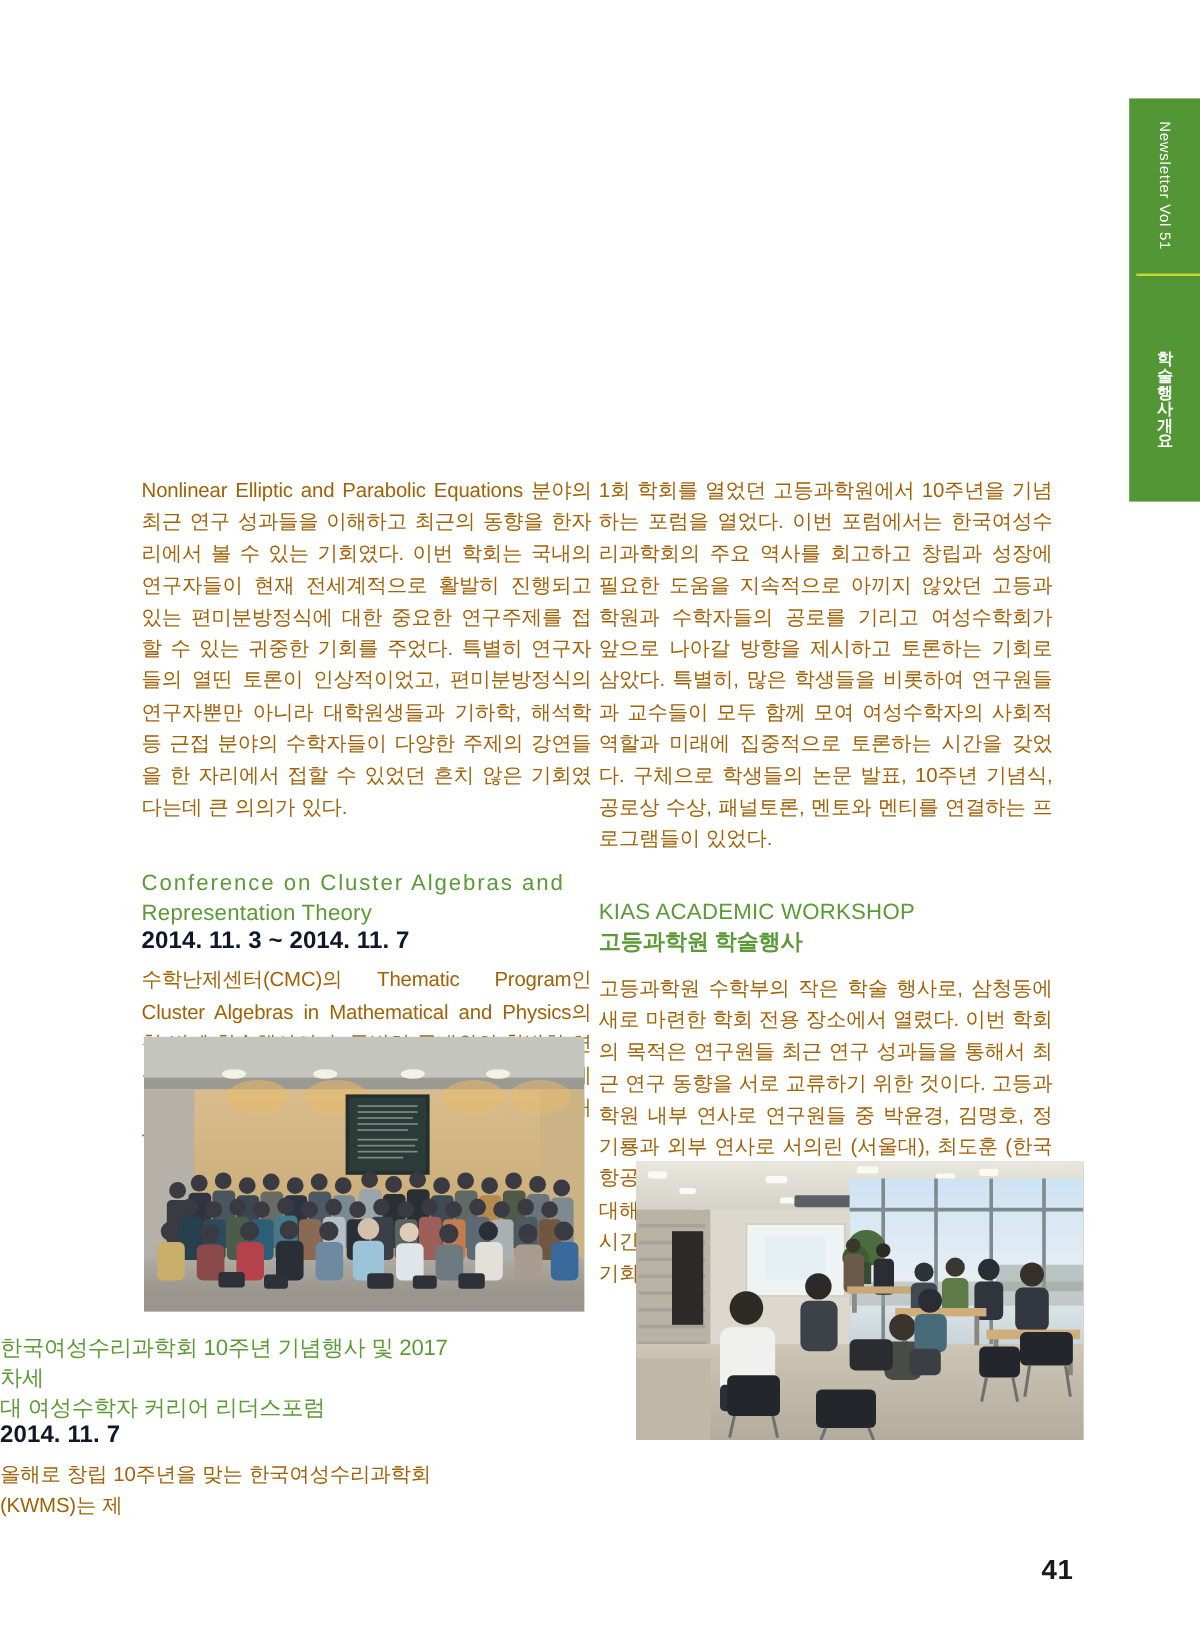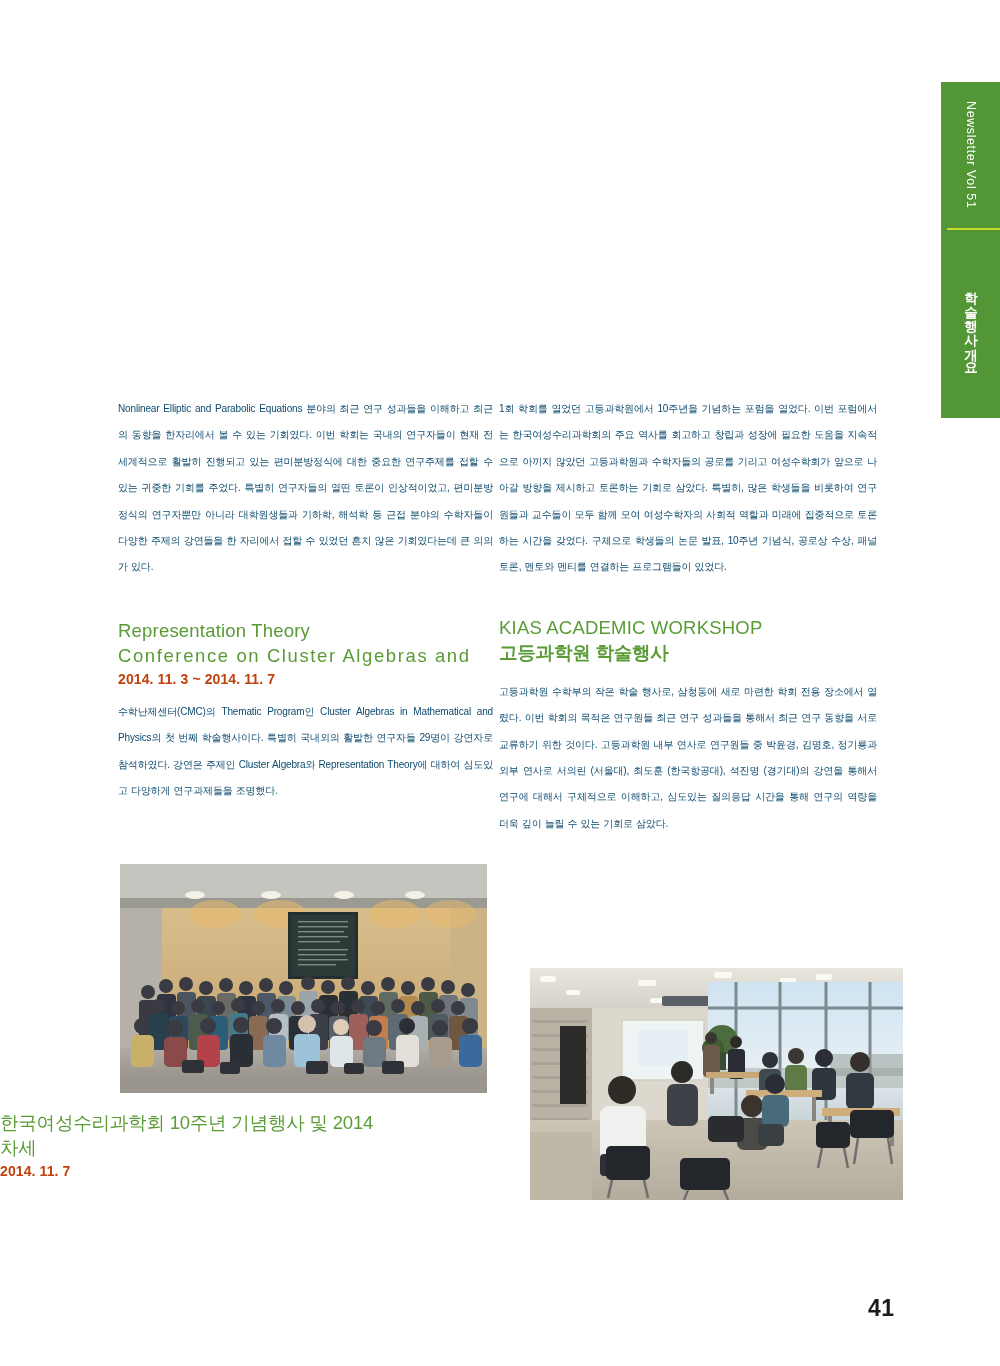--- a/index.html
+++ b/index.html
@@ -58,45 +58,45 @@
   .column {
     position: absolute;
     top: 396px;
     width: 375px;
   }
   #left-column  { left: 118px; }
   #right-column { left: 499px; width: 378px; }
 
   p.body-text {
     margin: 0 0 0 0;
-    font-size: 10px;
+    font-size: 17px;
     line-height: 26.4px;
     text-align: justify;
     text-justify: inter-word;
-    color: #0c4a6e;
+    color: #a16207;
     letter-spacing: -0.15px;
     word-spacing: 0.5px;
   }
 
   h2.section-heading {
     margin: 0;
     font-size: 18.5px;
     line-height: 25px;
     font-weight: normal;
     color: #5a9b36;
     letter-spacing: 0.2px;
   }
   h2.section-heading.spaced { letter-spacing: 1.6px; }
   h2.section-heading.kr { letter-spacing: -0.2px; }
 
   .heading-date {
-    font-size: 14px;
+    font-size: 20px;
     line-height: 22px;
     font-weight: bold;
-    color: #c2410c;
+    color: #0f172a;
     letter-spacing: 0.1px;
   }
 
   .gap-before-heading { height: 37px; }
   .gap-after-date     { height: 9px; }
 
   
   .figure {
     position: absolute;
     overflow: hidden;
@@ -139,22 +139,22 @@
     <span class="vtext" id="tab-label-section">학술행사개요</span>
   </div>
 </div>
 
 <div class="column" id="left-column">
 
   <p class="body-text">Nonlinear Elliptic and Parabolic Equations 분야의 최근 연구 성과들을 이해하고 최근의 동향을 한자리에서 볼 수 있는 기회였다. 이번 학회는 국내의 연구자들이 현재 전세계적으로 활발히 진행되고 있는 편미분방정식에 대한 중요한 연구주제를 접할 수 있는 귀중한 기회를 주었다. 특별히 연구자들의 열띤 토론이 인상적이었고,  편미분방정식의 연구자뿐만 아니라 대학원생들과 기하학, 해석학 등 근접 분야의 수학자들이 다양한 주제의 강연들을 한 자리에서 접할 수 있었던 흔치 않은 기회였다는데 큰 의의가 있다.</p>
 
   <div class="gap-before-heading"></div>
 
+  <h2 class="section-heading spaced">Conference on Cluster Algebras and</h2>
   <h2 class="section-heading">Representation Theory</h2>
-  <h2 class="section-heading spaced">Conference on Cluster Algebras and</h2>
   <div class="heading-date">2014. 11. 3 ~ 2014. 11. 7</div>
   <div class="gap-after-date"></div>
   <p class="body-text">수학난제센터(CMC)의 Thematic Program인 Cluster Algebras in Mathematical and Physics의 첫 번째 학술행사이다. 특별히 국내외의 활발한 연구자들 29명이 강연자로 참석하였다. 강연은 주제인 Cluster Algebra와 Representation Theory에 대하여 심도있고 다양하게 연구과제들을 조명했다.</p>
 </div>
 
 <div class="figure" id="figure-group-photo">
   <svg class="photo-canvas" viewBox="0 0 367 229" preserveAspectRatio="none">
     <defs>
       <linearGradient id="ceil" x1="0" y1="0" x2="0" y2="1">
         <stop offset="0%" stop-color="#d8d8d4"></stop>
@@ -306,23 +306,25 @@
       <rect x="62" y="196" width="22" height="13" rx="3"></rect>
       <rect x="100" y="198" width="20" height="12" rx="3"></rect>
       <rect x="186" y="197" width="22" height="13" rx="3"></rect>
       <rect x="224" y="199" width="20" height="11" rx="3"></rect>
       <rect x="262" y="197" width="22" height="13" rx="3"></rect>
     </g>
   </svg>
 </div>
 
 <div class="column" id="left-column-lower" style="top:1110px;">
-  <h2 class="section-heading kr">한국여성수리과학회 10주년 기념행사 및 2014 차세</h2>
+  <h2 class="section-heading kr">한국여성수리과학회 10주년 기념행사 및 2017 차세</h2>
+  <h2 class="section-heading kr">대 여성수학자 커리어 리더스포럼</h2>
   <div class="heading-date">2014. 11. 7</div>
   <div class="gap-after-date"></div>
+  <p class="body-text" style="text-align:left;">올해로 창립 10주년을 맞는 한국여성수리과학회(KWMS)는 제</p>
 </div>
 
 <div class="column" id="right-column">
 
   <p class="body-text">1회 학회를 열었던 고등과학원에서 10주년을 기념하는 포럼을 열었다. 이번 포럼에서는 한국여성수리과학회의 주요 역사를 회고하고 창립과 성장에 필요한 도움을 지속적으로 아끼지 않았던 고등과학원과 수학자들의 공로를 기리고 여성수학회가 앞으로 나아갈 방향을 제시하고 토론하는 기회로 삼았다. 특별히, 많은 학생들을 비롯하여 연구원들과 교수들이 모두 함께 모여 여성수학자의 사회적 역할과 미래에 집중적으로 토론하는 시간을 갖었다. 구체으로 학생들의 논문 발표, 10주년 기념식, 공로상 수상, 패널토론, 멘토와 멘티를 연결하는 프로그램들이 있었다.</p>
 
   <div class="gap-before-heading" style="height:34px;"></div>
 
   <h2 class="section-heading">KIAS ACADEMIC WORKSHOP</h2>
   <h2 class="section-heading kr" style="font-weight:bold;">고등과학원 학술행사</h2>

